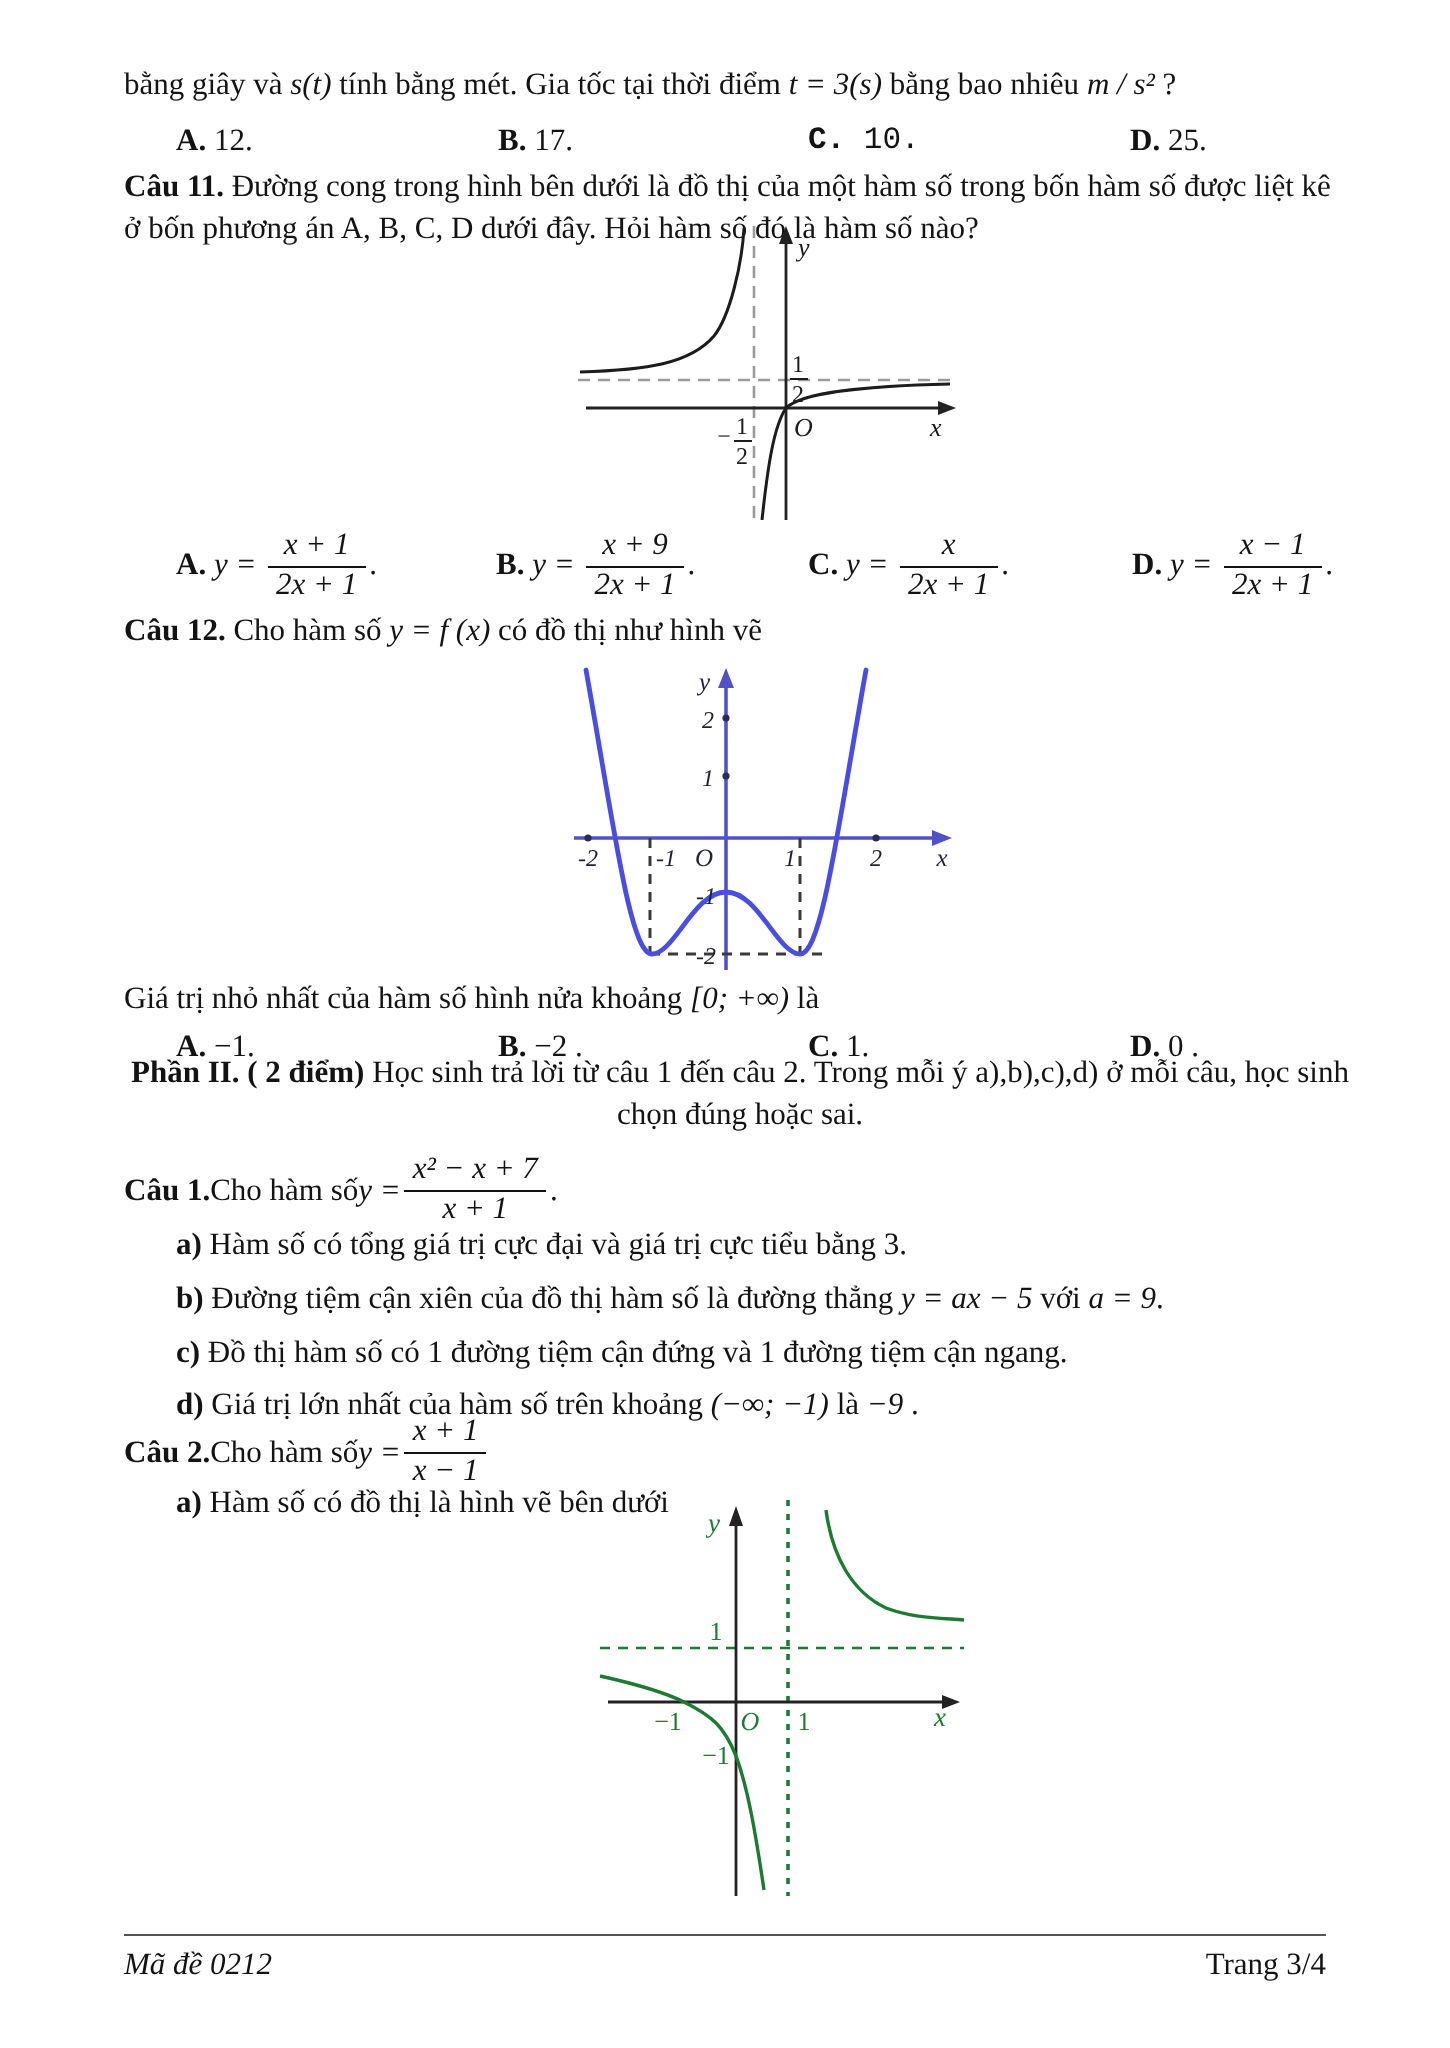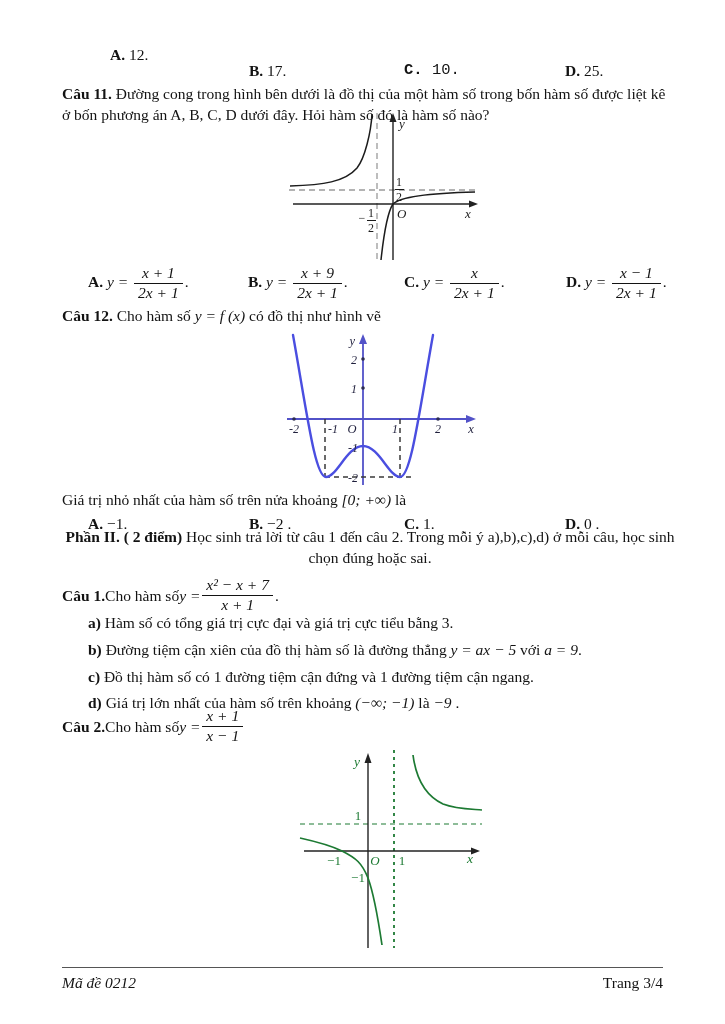--- a/index.html
+++ b/index.html
@@ -18,23 +18,26 @@
   .frac .den{display:block;padding:1px 4px 0;}
   .opt-row .letter{font-weight:bold;}
   svg text{font-family:"Liberation Serif",serif;}
   .footer-line{position:absolute;left:62px;width:601px;border-top:1.5px solid #555;}
 </style>
 </head>
 <body>
 
 <div id="page">
 
+  <div class="abs nw" style="left:62px;top:32px;width:620px;">
+    <span>bằng giây và </span><span class="m">s(t)</span><span> tính bằng mét. Gia tốc tại thời điểm </span><span class="m">t = 3(s)</span><span> bằng bao nhiêu </span><span class="m">m / s²</span><span> ?</span>
+  </div>
 
   <div class="opt-row">
-    <span class="abs" style="left:88px;top:44px;margin-left:22px;"><span class="letter">A.</span> <span>12.</span></span>
+    <span class="abs" style="left:88px;top:60px;"><span class="letter">A.</span> <span>12.</span></span>
     <span class="abs" style="left:249px;top:60px;"><span class="letter">B.</span> <span>17.</span></span>
     <span class="abs" style="left:404px;top:60px;font-family:Liberation Mono, monospace;"><span class="letter">C.</span> <span>10.</span></span>
     <span class="abs" style="left:565px;top:60px;"><span class="letter">D.</span> <span>25.</span></span>
   </div>
 
   <div class="abs" style="left:62px;top:83px;width:614px;">
     <span class="b">Câu 11.</span><span> Đường cong trong hình bên dưới là đồ thị của một hàm số trong bốn hàm số được liệt kê ở bốn phương án A, B, C, D dưới đây. Hỏi hàm số đó là hàm số nào?</span>
   </div>
 
   <svg class="abs" style="left:285px;top:112px;" width="195" height="148" viewBox="0 0 195 148">
@@ -100,21 +103,21 @@
     <text x="50" y="100" font-size="12" font-style="italic" text-anchor="middle" fill="#1f1f3c">-1</text>
     <text x="112" y="100" font-size="12" font-style="italic" text-anchor="middle" fill="#1f1f3c">1</text>
     <text x="155" y="100" font-size="12" font-style="italic" text-anchor="middle" fill="#1f1f3c">2</text>
     <text x="74" y="31" font-size="12" font-style="italic" text-anchor="end" fill="#1f1f3c">2</text>
     <text x="74" y="60" font-size="12" font-style="italic" text-anchor="end" fill="#1f1f3c">1</text>
     <text x="75" y="119" font-size="12" font-style="italic" text-anchor="end" fill="#1f1f3c">-1</text>
     <text x="75" y="149" font-size="12" font-style="italic" text-anchor="end" fill="#1f1f3c">-2</text>
   </svg>
 
   <div class="abs nw" style="left:62px;top:489px;">
-    <span>Giá trị nhỏ nhất của hàm số trên nửa khoảng </span><span class="m">[0; +∞)</span><span> là</span>
+    <span>Giá trị nhỏ nhất của hàm số hình nửa khoảng </span><span class="m">[0; +∞)</span><span> là</span>
   </div>
 
   <div class="opt-row">
     <span class="abs" style="left:88px;top:513px;"><span class="letter">A.</span> <span>−1.</span></span>
     <span class="abs" style="left:249px;top:513px;"><span class="letter">B.</span> <span>−2 .</span></span>
     <span class="abs" style="left:404px;top:513px;"><span class="letter">C.</span> <span>1.</span></span>
     <span class="abs" style="left:565px;top:513px;"><span class="letter">D.</span> <span>0 .</span></span>
   </div>
 
   <div class="abs" style="left:62px;top:526px;width:616px;text-align:center;">
@@ -139,20 +142,23 @@
 
   <div class="abs nw" style="left:62px;top:703px;height:46px;display:flex;align-items:center;">
     <span class="b">Câu 2.</span>
       <span> Cho hàm số </span>
       <span class="m">y = </span>
       <span class="frac">
         <span class="num">x + 1</span>
         <span class="den">x − 1</span>
       </span>
   </div>
+  <div class="abs nw" style="left:88px;top:741px;">
+    <span class="b">a)</span><span>  Hàm số có đồ thị là hình vẽ bên dưới</span>
+  </div>
 
   <svg class="abs" style="left:298px;top:748px;" width="185" height="200" viewBox="0 0 185 200">
 
     <line x1="96" y1="2" x2="96" y2="200" stroke="#1d7a33" stroke-width="1.8" stroke-dasharray="3 4"></line>
     <line x1="2" y1="76" x2="184" y2="76" stroke="#1d7a33" stroke-width="1.2" stroke-dasharray="5 4"></line>
 
     <line x1="6" y1="103" x2="176" y2="103" stroke="#222" stroke-width="1.4"></line>
     <polygon points="182,103 173,99.5 173,106.5" fill="#222"></polygon>
     <line x1="70" y1="12" x2="70" y2="200" stroke="#222" stroke-width="1.4"></line>
     <polygon points="70,5 66.5,15 73.5,15" fill="#222"></polygon>

